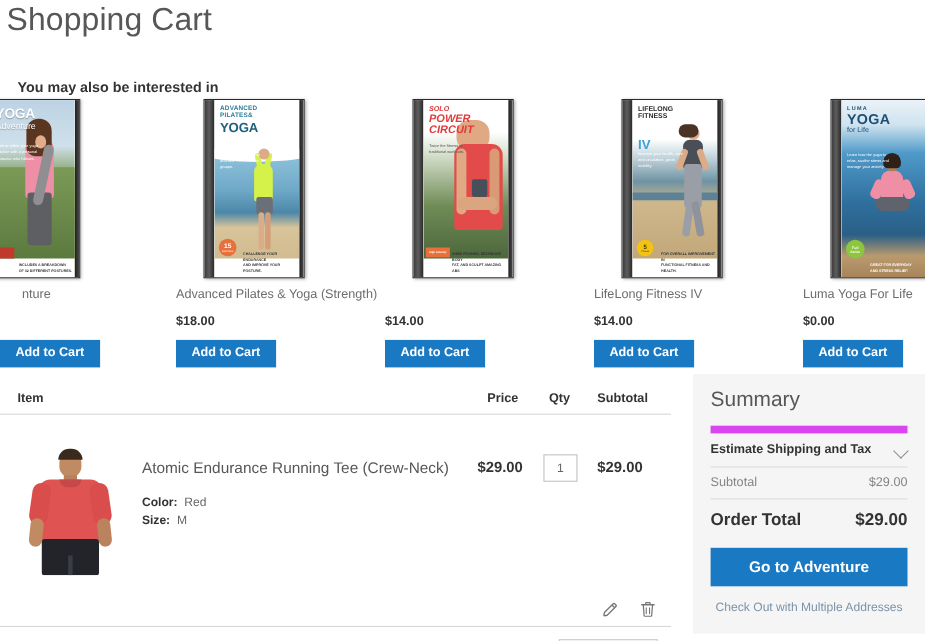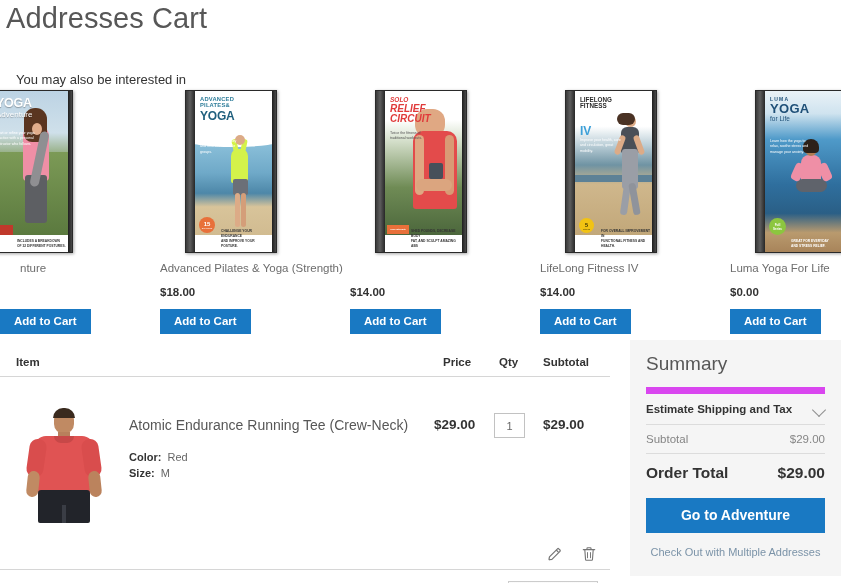--- a/index.html
+++ b/index.html
@@ -33,21 +33,21 @@
     position: absolute;
     left: 0;
     top: 70px;
     width: 841px;
   }
   .upsell-title {
     position: absolute;
     left: 16px;
     top: 2px;
     font-size: 13px;
-    font-weight: normal;
+    font-weight: bold;
     color: #333333;
   }
   .upsell-track {
     position: absolute;
     left: 0;
     top: 20px;
     width: 841px;
     height: 262px;
   }
   .upsell-item {
@@ -377,21 +377,21 @@
     margin-top: 13px;
     font-size: 11px;
     color: #7b93a8;
     text-decoration: none;
     cursor: pointer;
   }
 </style>
 </head>
 <body>
 
-<div class="page-title">Addresses Cart</div>
+<div class="page-title">Shopping Cart</div>
 
 <div class="upsell">
   <div class="upsell-title">You may also be interested in</div>
 
   <div class="upsell-track">
 
     <div class="upsell-item" style="left:-68px;">
       <div class="prod-img-wrap">
         <div class="dvd" style="left:49px;">
 
@@ -470,21 +470,21 @@
             <div class="dvd-photo" style="background:linear-gradient(#ffffff 0%,#ffffff 18%,#d8e2cf 30%,#6f8b55 60%,#3f5a33 100%);"></div>
 
             <div class="person" style="left:30px;top:18px;width:30px;height:28px;background:#e0a883;border-radius:12px;"></div>
             <div class="person" style="left:28px;top:40px;width:44px;height:78px;background:#e34b4b;border-radius:10px 10px 3px 3px;"></div>
             <div class="person" style="left:30px;top:44px;width:9px;height:60px;background:#e0a883;border-radius:5px;"></div>
             <div class="person" style="left:60px;top:44px;width:9px;height:60px;background:#d99a75;border-radius:5px;"></div>
             <div class="person" style="left:31px;top:88px;width:36px;height:12px;background:#dba57f;border-radius:6px;"></div>
             <div class="person" style="left:44px;top:72px;width:14px;height:16px;background:#47505a;border-radius:2px;"></div>
             <div class="dvd-title">
               <div style="font-size:6.5px;font-weight:bold;color:#e03a3a;font-style:italic;">SOLO</div>
-              <div style="font-size:10px;font-weight:bold;color:#e03a3a;font-style:italic;line-height:1;">RELIEF</div>
+              <div style="font-size:10px;font-weight:bold;color:#e03a3a;font-style:italic;line-height:1;">POWER</div>
               <div style="font-size:10px;font-weight:bold;color:#e03a3a;font-style:italic;line-height:1;">CIRCUIT</div>
             </div>
             <div class="dvd-blurb" style="left:5px;top:40px;color:#555;">Twice the fitness of traditional workouts.</div>
             <div class="dvd-badge" style="left:2px;bottom:18px;width:22px;height:9px;border-radius:0;background:#e8703a;font-size:2.4px;">High intensity</div>
             <div class="dvd-bottom-bar"></div>
             <div class="dvd-bottom-txt">SHED POUNDS, DECREASE BODY<br>FAT, AND SCULPT AMAZING ABS</div>
           </div>
         </div>
       </div>
       <div class="prod-price">$14.00</div>

